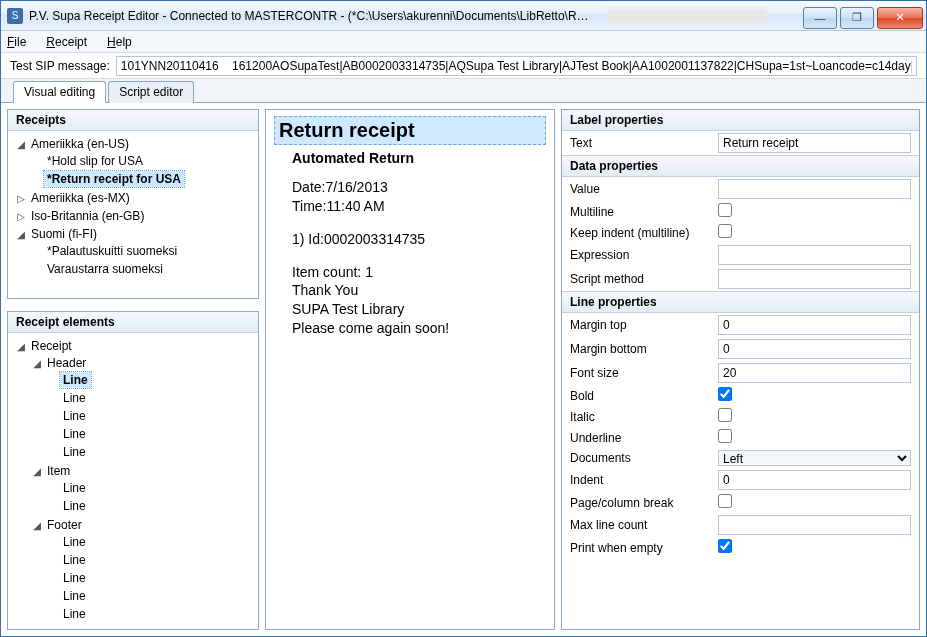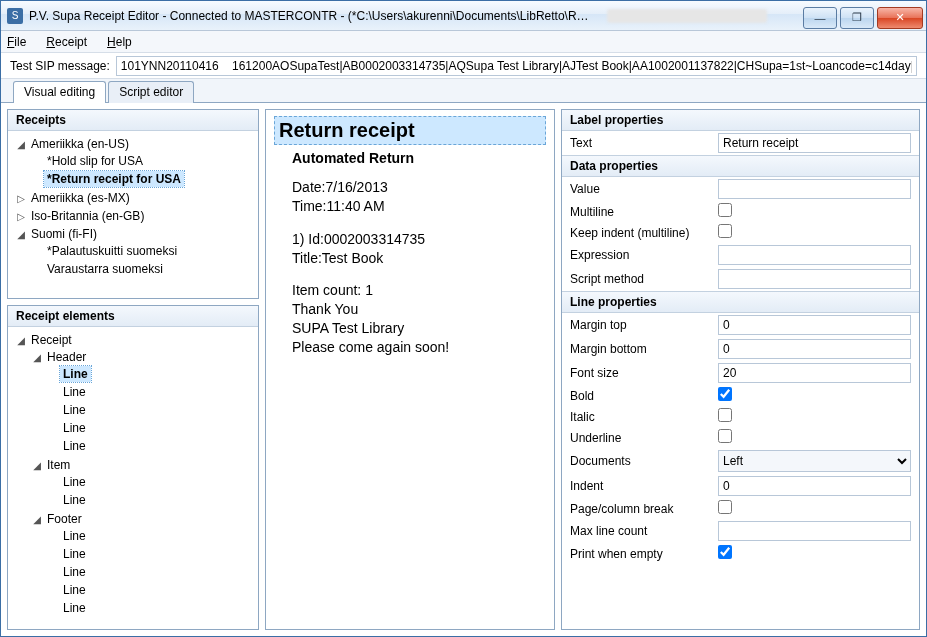--- a/index.html
+++ b/index.html
@@ -15,21 +15,21 @@
   .menubar { height: 22px; display:flex; align-items:center; padding: 0 6px; gap: 20px; background:#f4f7fb; border-bottom:1px solid #d6dee8;}
   .menubar span { text-decoration: underline; text-decoration-color: transparent; }
   .menubar .menu-item { cursor: default; }
   .menubar .menu-item::first-letter { text-decoration: underline; }
   .siprow { display:flex; align-items:center; height:26px; border-bottom:1px solid #d6dee8; padding:0 9px; gap:6px; background:#fff;}
   .siprow input { flex:1; height:20px; border:1px solid #b8c7d8; padding:0 4px; font-size:12px; font-family: inherit;}
   .tabstrip { height:24px; display:flex; align-items:flex-end; padding:0 12px; background:#f1f5fa; border-bottom:1px solid #8ea7c2;}
   .tab { border:1px solid #8ea7c2; border-bottom:none; padding:3px 10px 4px; background:#e9eff7; margin-right:2px; border-radius:3px 3px 0 0; font-size:12px; position:relative; top:1px;}
   .tab.active { background:#fff; }
   .workarea { flex:1; display:flex; gap:6px; padding:6px; background:#fff; overflow:hidden;}
-  .col { display:flex; flex-direction:column; gap:6px; }
+  .col { display:flex; flex-direction:column; gap:12px; }
   .col.left { width:252px; }
   .col.mid { width:290px; }
   .col.right { flex:1; }
   .panel { border:1px solid #8ea7c2; background:#fff; display:flex; flex-direction:column; min-height:0;}
   .panel-header { background: linear-gradient(#f4f8fd,#e3ecf6); border-bottom:1px solid #c3d1e0; padding:3px 8px; font-weight:bold; font-size:12px;}
   .panel-body { padding:4px 6px; overflow:auto; flex:1; font-size:12px;}
   .col.left .panel:nth-child(1){height:190px;}
   .col.left .panel:nth-child(2){flex:1;}
   .col.mid .panel{flex:1;}
   .col.right .panel{flex:1;}
@@ -46,21 +46,21 @@
   .preview-box .rt-title { font-weight:bold; font-size:20px;}
   .preview-body { padding:0 4px; font-size:14px; line-height:1.35;margin-left:16px;}
   .preview-body .b { font-weight:bold;}
   
   .section-header { background: linear-gradient(#f4f8fd,#e3ecf6); border-top:1px solid #c3d1e0; border-bottom:1px solid #c3d1e0; padding:3px 8px; font-weight:bold;}
   .prop-row { display:flex; align-items:center; padding:2px 8px; gap:8px;}
   .prop-row .lbl { width:140px;}
   .prop-row .ctrl { flex:1;}
   .prop-row input[type=text]{ width:100%; height:20px; border:1px solid #b8c7d8; padding:0 4px; font-size:12px;}
   .prop-row input[type=checkbox]{ width:14px; height:14px; margin:0;}
-  .prop-row select{ width:100%; height:22px; border:1px solid #b8c7d8; font-size:12px; background:#f4f7fb;}
+  .prop-row select{ width:100%; height:16px; border:1px solid #b8c7d8; font-size:12px; background:#f4f7fb;}
   .right-body { padding:0; }
   .right-body .prop-row:first-child{border-top:none;}
 </style>
 </head>
 <body>
 
 <div class="window">
 
   <div class="titlebar">
     <div class="icon">S</div>
@@ -157,21 +157,20 @@
           <div class="preview-box">
             <div class="rt-title">Return receipt</div>
           </div>
           <div class="preview-body">
             <div class="b">Automated Return</div>
             <div style="height:10px"></div>
             <div><span>Date:</span><span>7/16/2013</span></div>
             <div><span>Time:</span><span>11:40 AM</span></div>
             <div style="height:14px"></div>
             <div>1) Id:0002003314735</div>
-            <div>Title:Test Book</div>
             <div style="height:14px"></div>
             <div>Item count: 1</div>
             <div>Thank You</div>
             <div>SUPA Test Library</div>
             <div>Please come again soon!</div>
           </div>
         </div>
       </div>
     </div>
 

